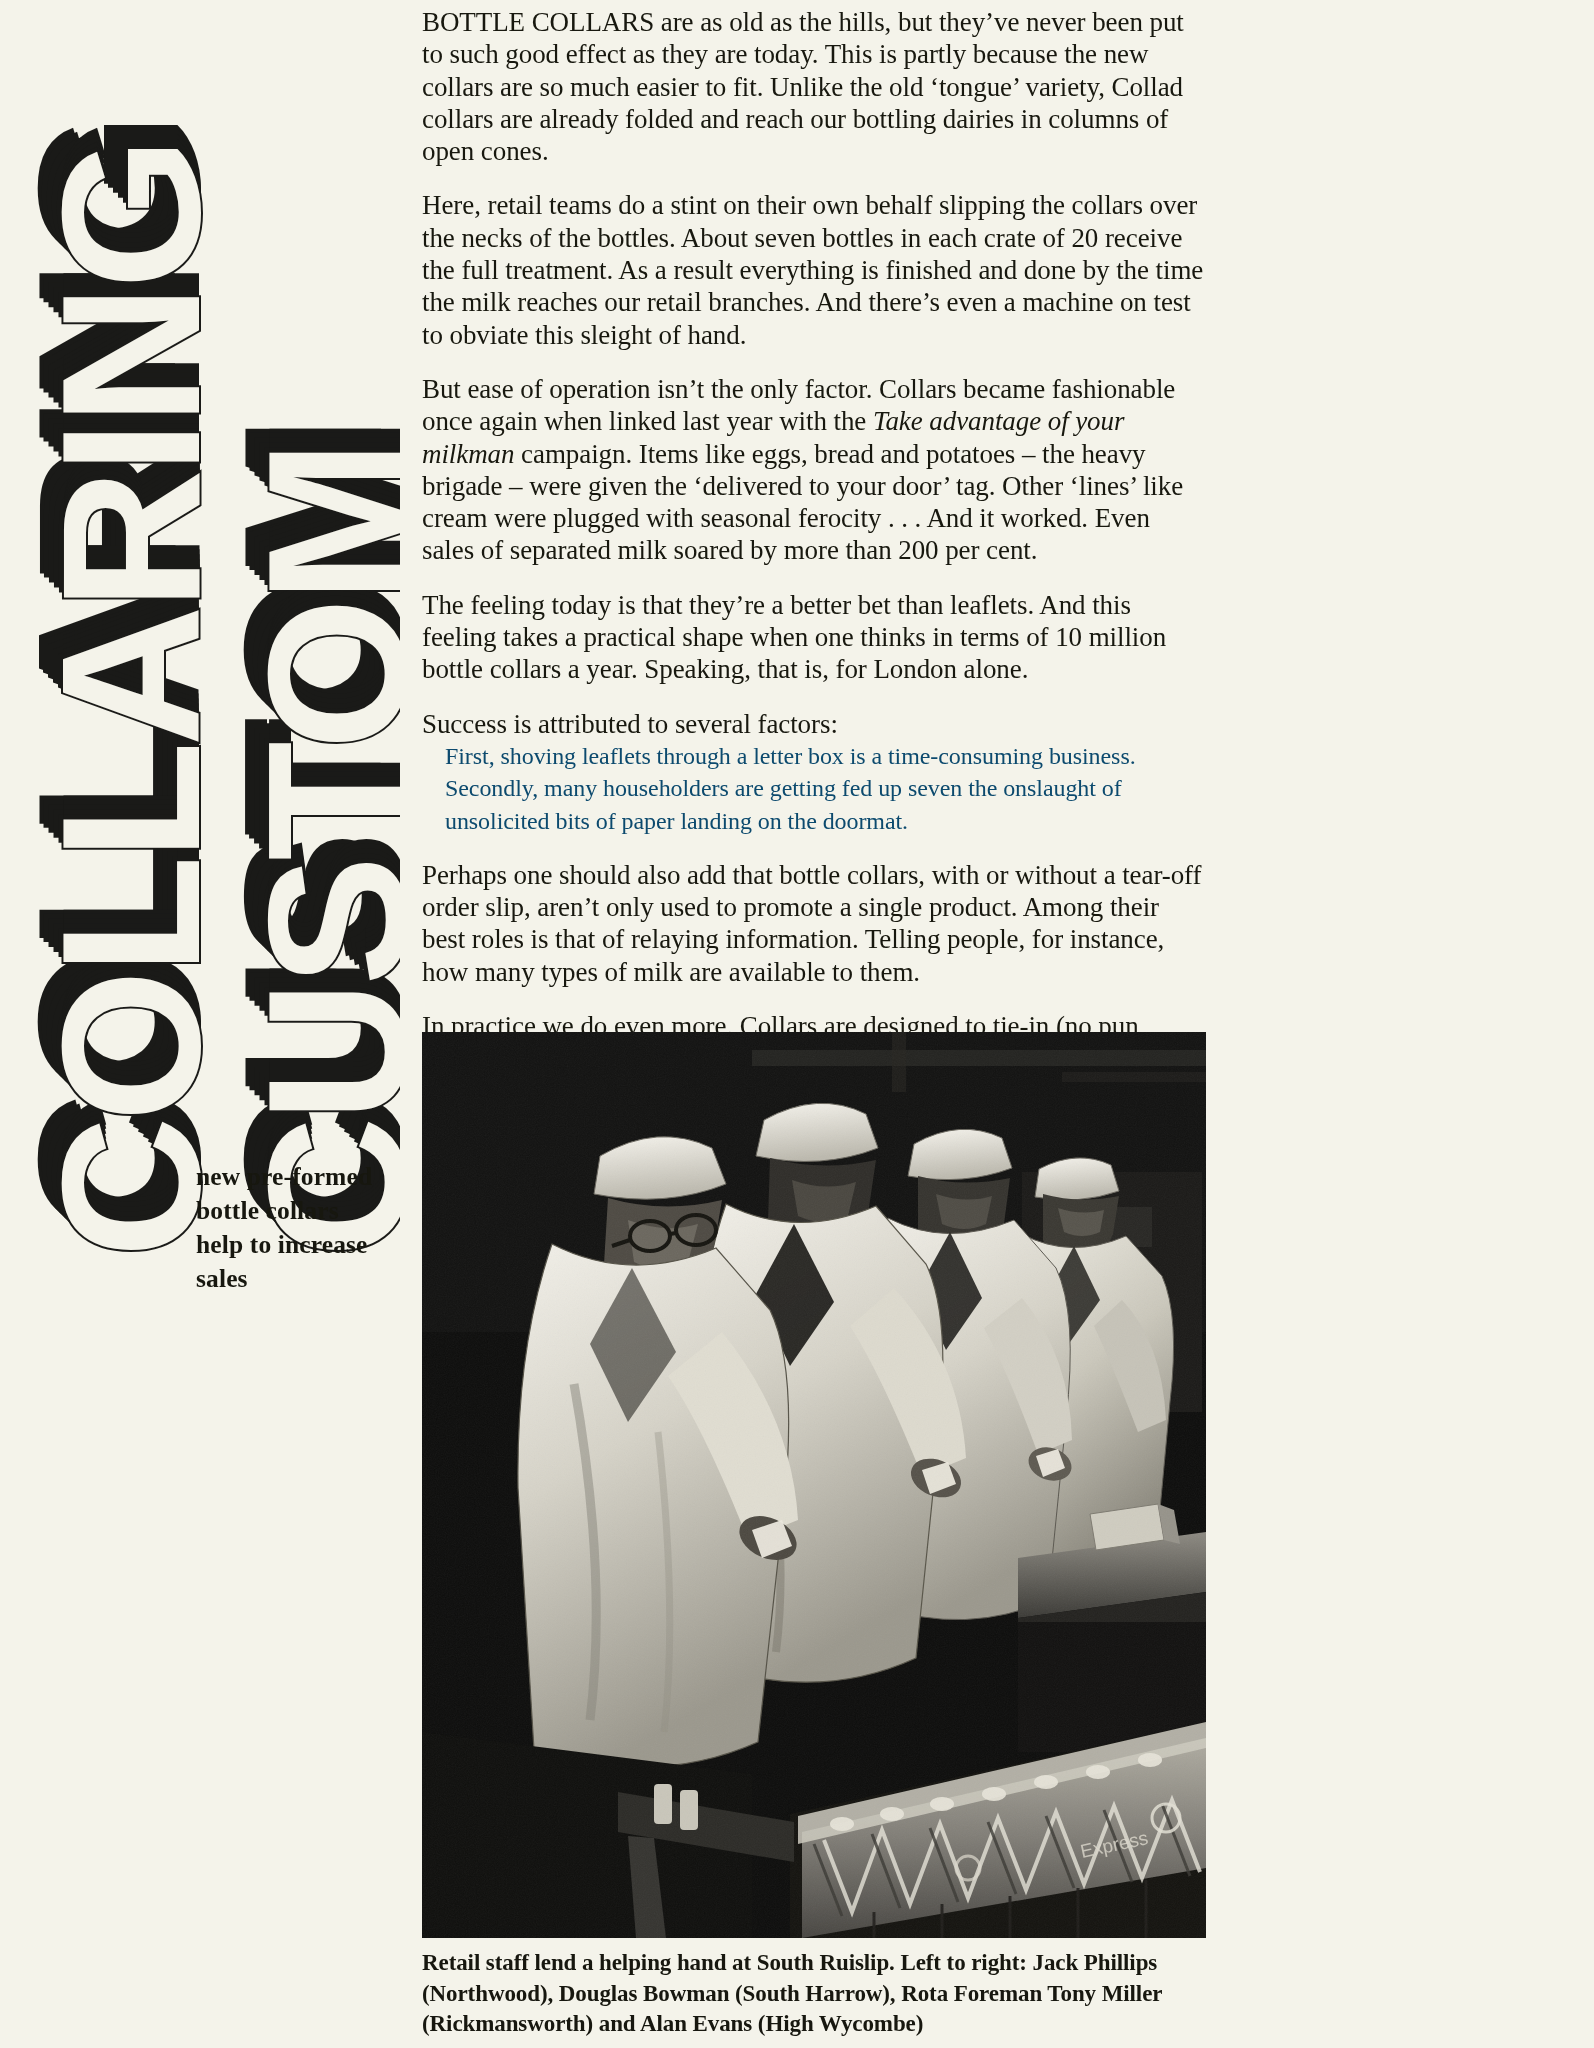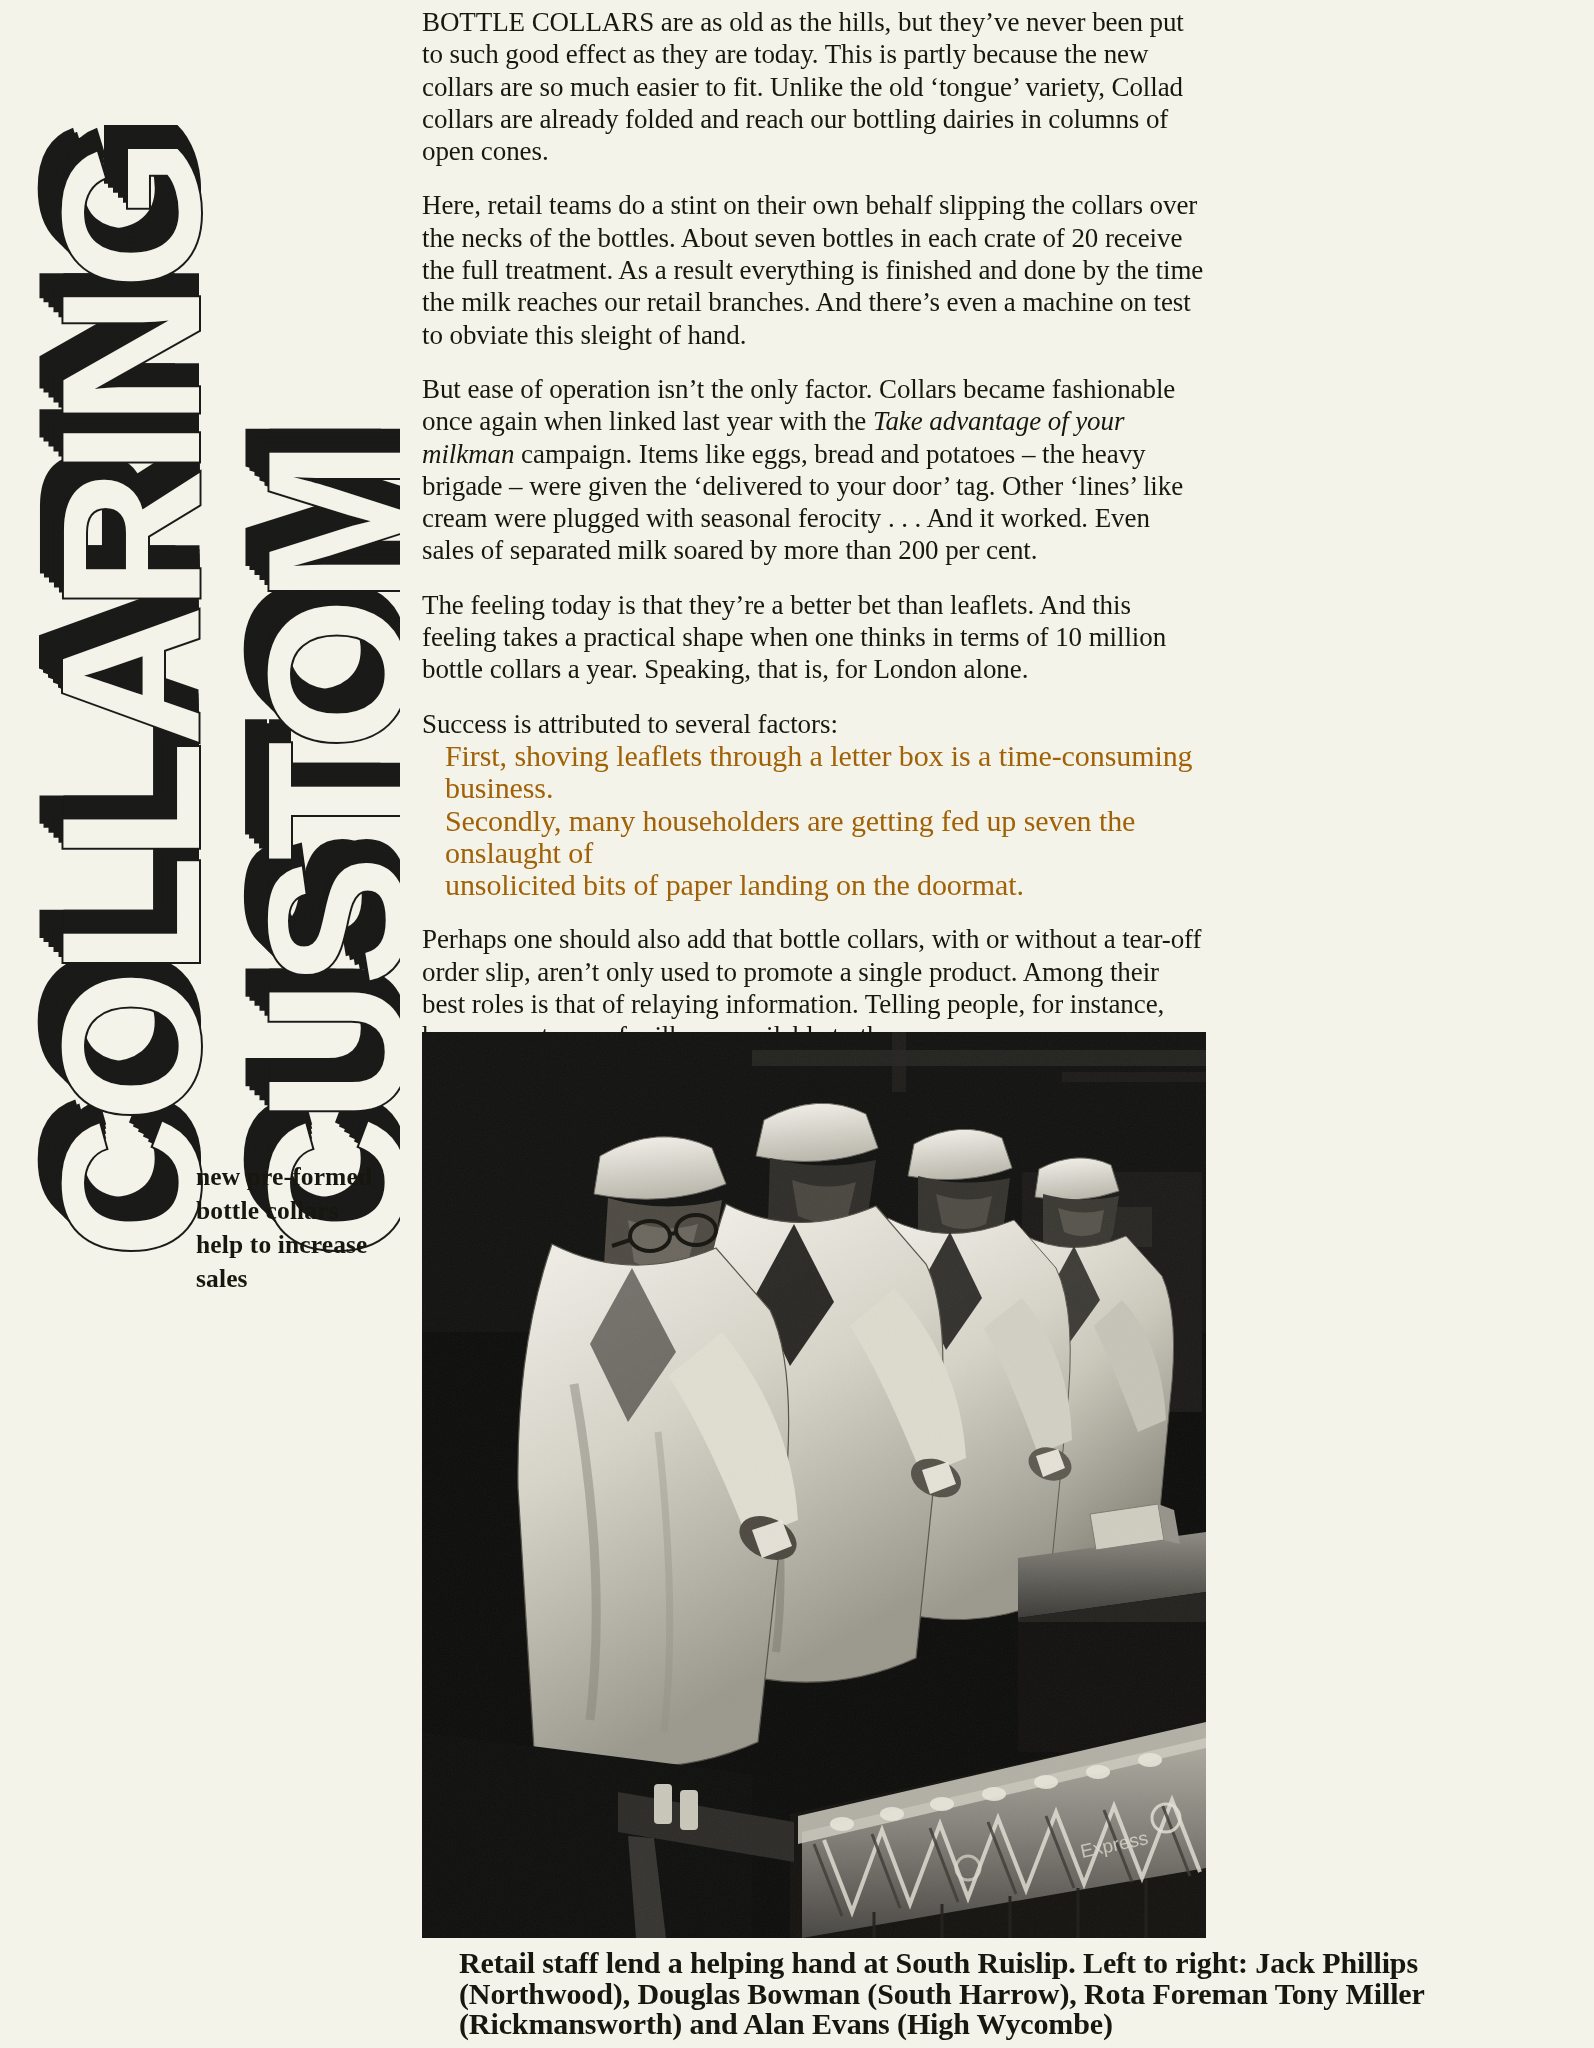--- a/index.html
+++ b/index.html
@@ -112,23 +112,23 @@
     vertical-align: -1px;
     margin-left: 5px;
   }
   #factor-list {
     margin: 0 0 22px 0;
     padding: 0;
     list-style: none;
   }
   #factor-list li {
     font-family: "Liberation Serif", serif;
-    font-size: 30px;
+    font-size: 24px;
     line-height: 32.3px;
-    color: #a16207;
+    color: #0c4a6e;
     margin: 0;
     padding-left: 23px;
     letter-spacing: -0.003em;
   }
 
   
   #photo-wrap {
     position: absolute;
     left: 422px;
     top: 1032px;
@@ -140,25 +140,24 @@
   #photo-svg { display: block; width: 784px; height: 906px; }
 
   
   #caption {
     position: absolute;
     left: 422px;
     top: 1948px;
     width: 790px;
     font-family: "Liberation Serif", serif;
     font-weight: 700;
-    font-size: 30px;
+    font-size: 23px;
     line-height: 30.5px;
     color: #17170f;
     letter-spacing: -0.004em;
-    margin-left: 37px;
   }
   #caption div { white-space: nowrap; }
 </style>
 </head>
 <body>
 
 <div id="page">
 
   <div id="headline-col">
     <div class="headline-rot" id="hl-line1">

